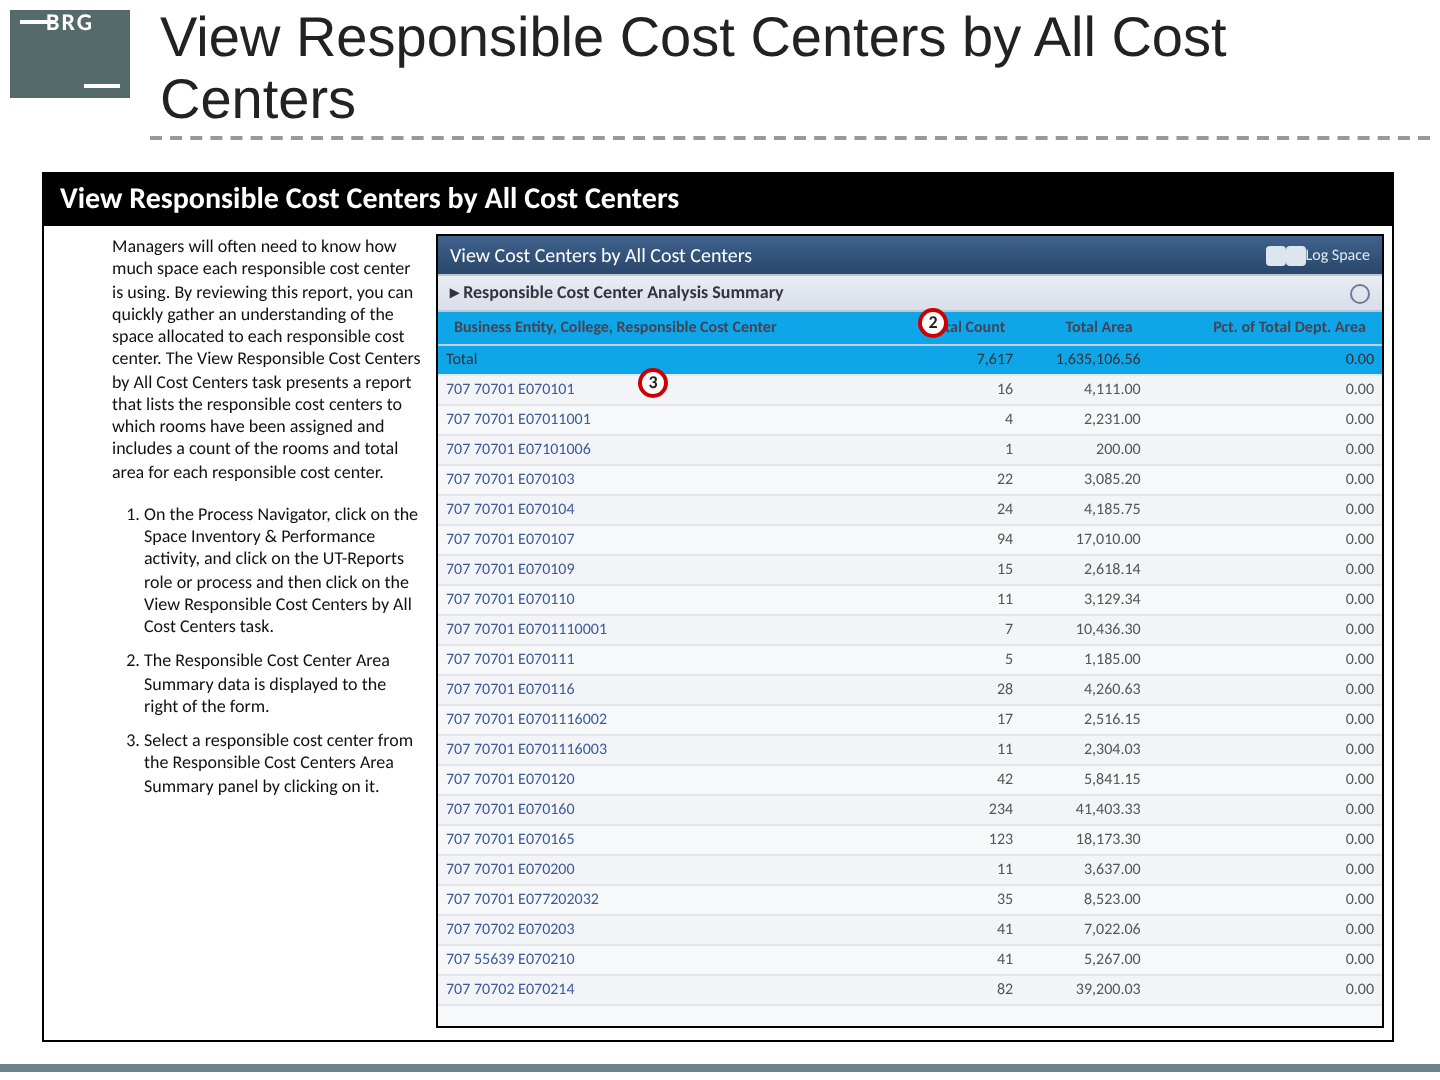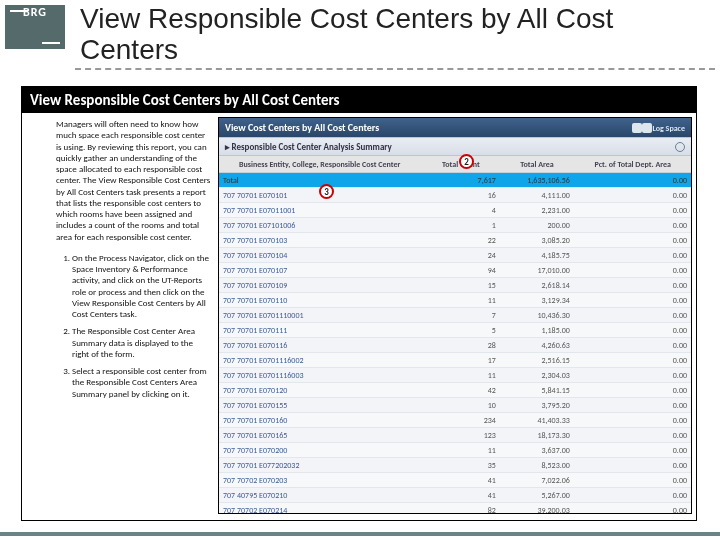--- a/index.html
+++ b/index.html
@@ -84,21 +84,21 @@
     background: #f7f8f9;
     font-size: 8px;
     color: #3b3b3b;
     position: relative;
     overflow: hidden;
   }
 
   .panel-titlebar {
     background: linear-gradient(#3f628c, #2a466a);
     color: #fff;
-    font-weight: bold;
+    font-weight: normal;
     font-size: 10px;
     padding: 3px 6px;
     display: flex;
     justify-content: space-between;
     align-items: center;
     filter: blur(0.2px);
   }
   .panel-titlebar .tb-icons { display: flex; gap: 0; align-items: center; }
   .tb-icons span { width: 10px; height: 10px; background: #dde5ef; border-radius: 2px; display:inline-block; }
 
@@ -123,25 +123,25 @@
   .table-wrap {
     overflow: hidden;
     filter: blur(0.35px);
   }
   table {
     width: 100%;
     border-collapse: collapse;
     font-size: 8px;
   }
   thead th {
-    background: #e5e5e5;
+    background: #0ea5e9;
     color: #445;
     font-weight: bold;
     text-align: right;
-    padding: 3px 20px;
+    padding: 3px 8px;
     border-bottom: 1px solid #c7cedb;
   }
   thead th:first-child { text-align: left; }
   tbody tr:nth-child(even) { background: #f2f4f8; }
   tbody td {
     padding: 2px 4px;
     border-bottom: 1px solid #e3e6ec;
     color: #555;
   }
   tbody td:first-child { color: #3b5b9a; }
@@ -310,26 +310,20 @@
                 <td>2,304.03</td>
                 <td>0.00</td>
               </tr>
               <tr>
                 <td>707 70701 E070120</td>
                 <td>42</td>
                 <td>5,841.15</td>
                 <td>0.00</td>
               </tr>
               <tr>
-                <td>707 70701 E070155</td>
-                <td>10</td>
-                <td>3,795.20</td>
-                <td>0.00</td>
-              </tr>
-              <tr>
                 <td>707 70701 E070160</td>
                 <td>234</td>
                 <td>41,403.33</td>
                 <td>0.00</td>
               </tr>
               <tr>
                 <td>707 70701 E070165</td>
                 <td>123</td>
                 <td>18,173.30</td>
                 <td>0.00</td>
@@ -346,21 +340,21 @@
                 <td>8,523.00</td>
                 <td>0.00</td>
               </tr>
               <tr>
                 <td>707 70702 E070203</td>
                 <td>41</td>
                 <td>7,022.06</td>
                 <td>0.00</td>
               </tr>
               <tr>
-                <td>707 40795 E070210</td>
+                <td>707 55639 E070210</td>
                 <td>41</td>
                 <td>5,267.00</td>
                 <td>0.00</td>
               </tr>
               <tr>
                 <td>707 70702 E070214</td>
                 <td>82</td>
                 <td>39,200.03</td>
                 <td>0.00</td>
               </tr>

